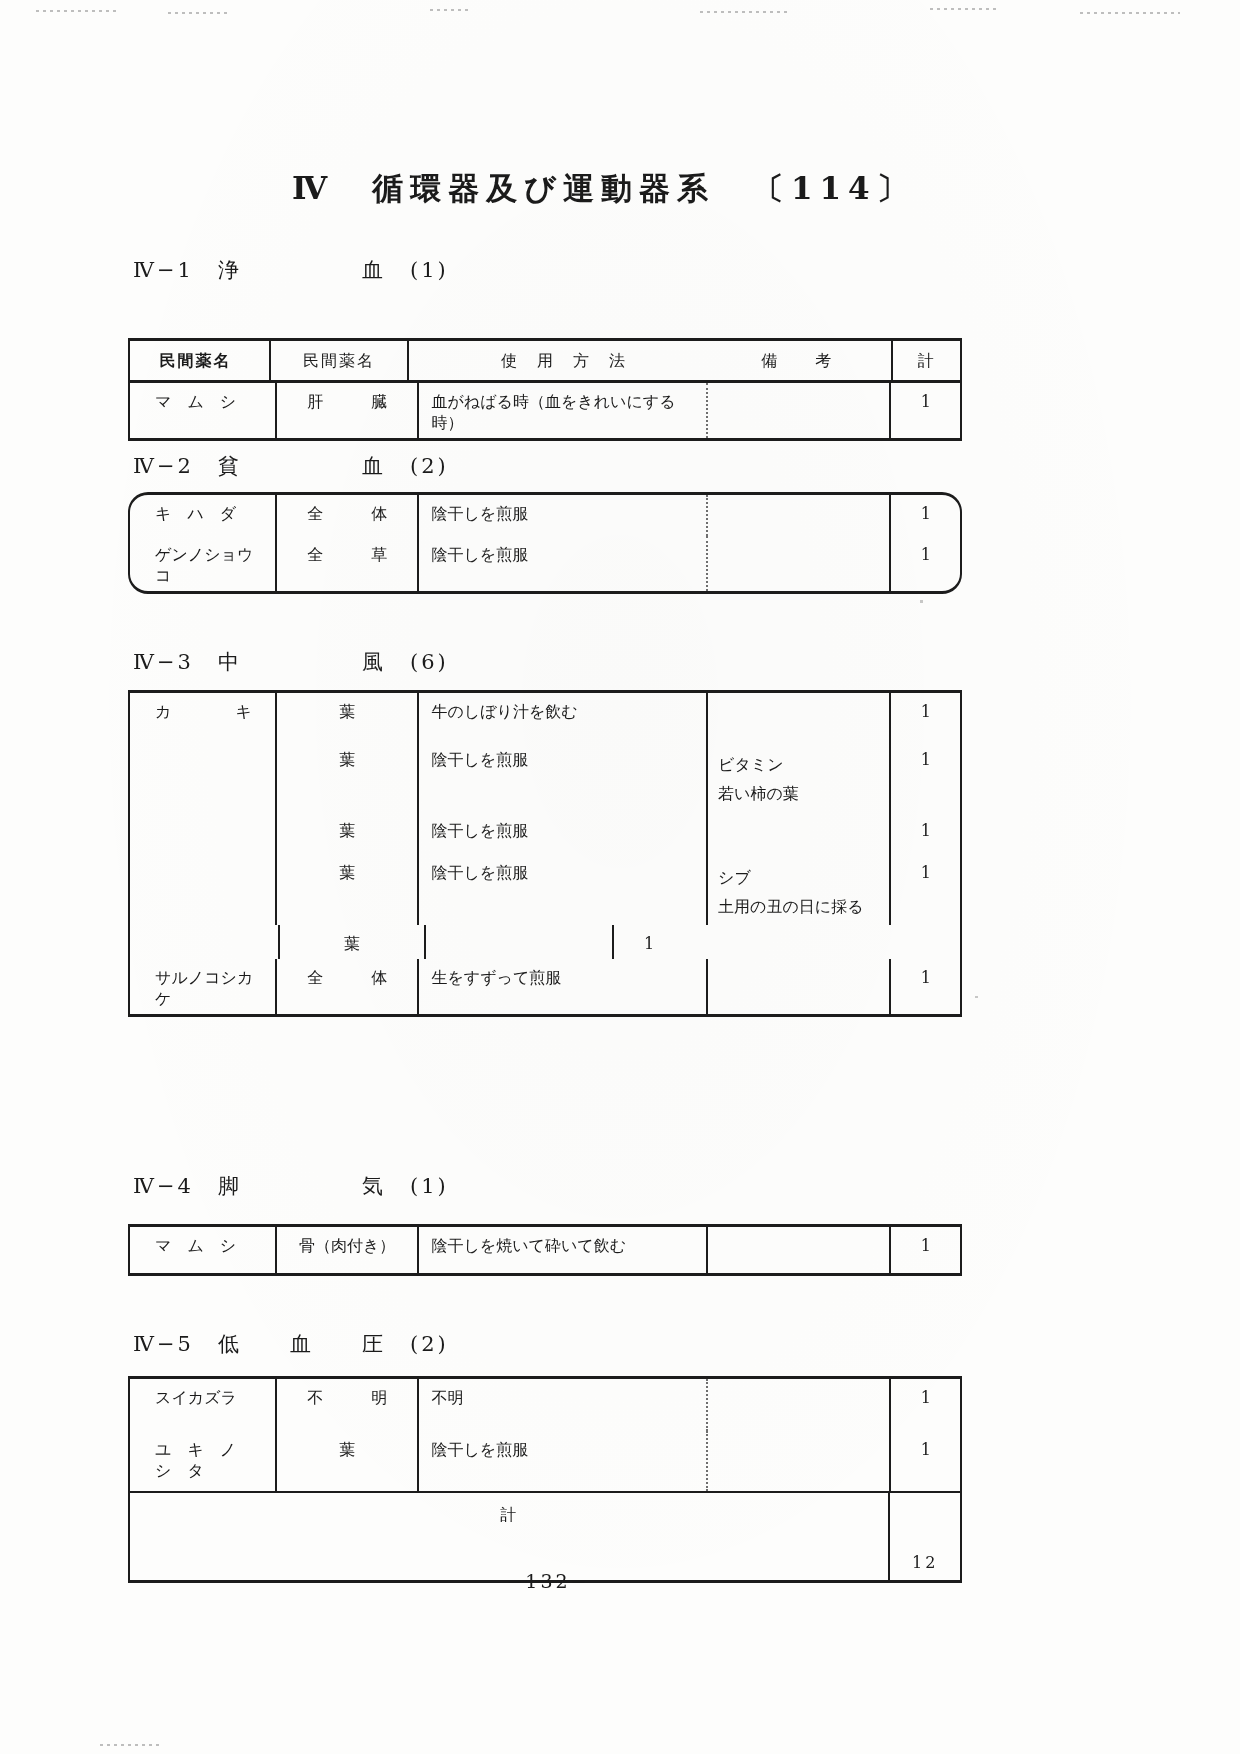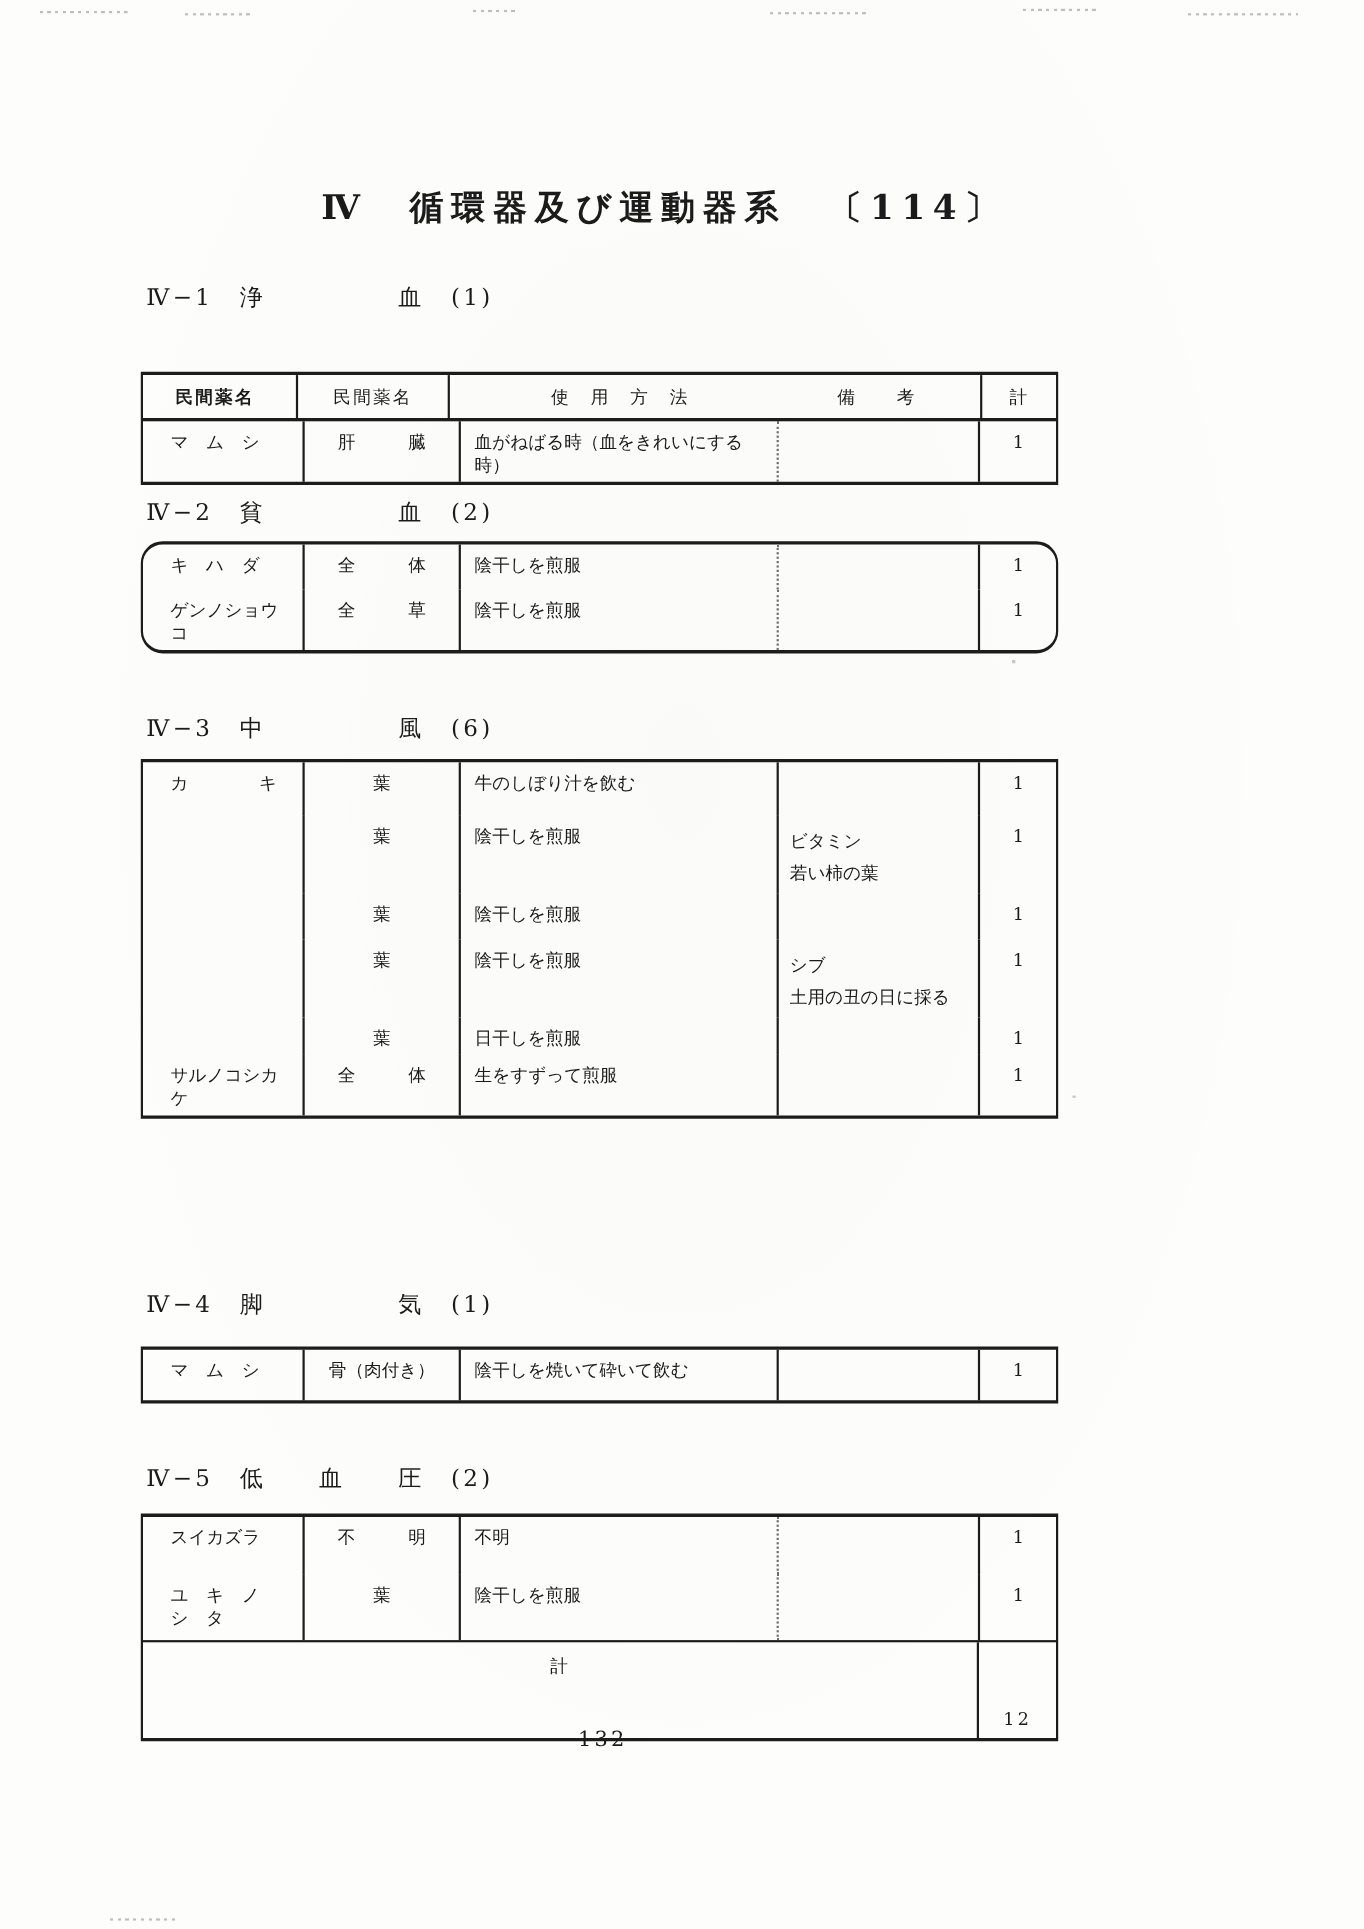--- a/index.html
+++ b/index.html
@@ -145,21 +145,20 @@
       <div class="c c1"></div>
       <div class="c c2">葉</div>
       <div class="c c3">陰干しを煎服</div>
       <div class="c c4">シブ
 土用の丑の日に採る</div>
       <div class="c c5">1</div>
     </div>
     <div class="trow sep-solid" style="min-height:34px;">
       <div class="c c1"></div>
       <div class="c c2">葉</div>
-      <div class="c c3">日干しを煎服</div>
       <div class="c c4"></div>
       <div class="c c5">1</div>
     </div>
     <div class="trow sep-solid" style="min-height:36px;">
       <div class="c c1">サルノコシカケ</div>
       <div class="c c2">全　　　体</div>
       <div class="c c3">生をすずって煎服</div>
       <div class="c c4"></div>
       <div class="c c5">1</div>
     </div>

